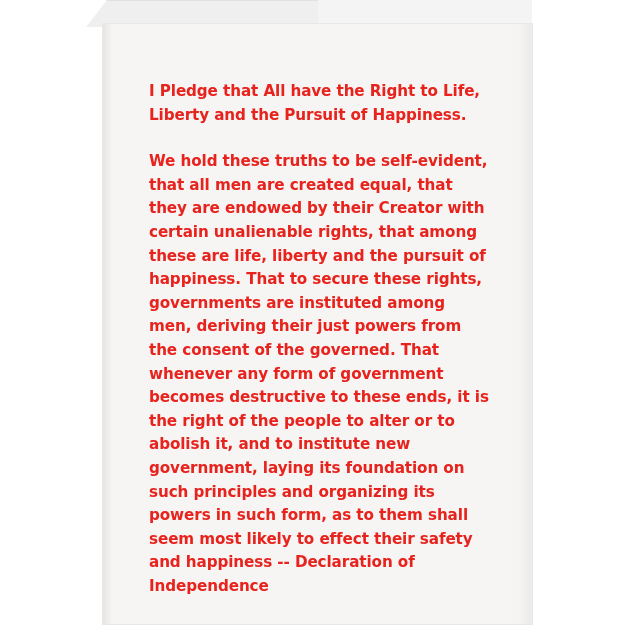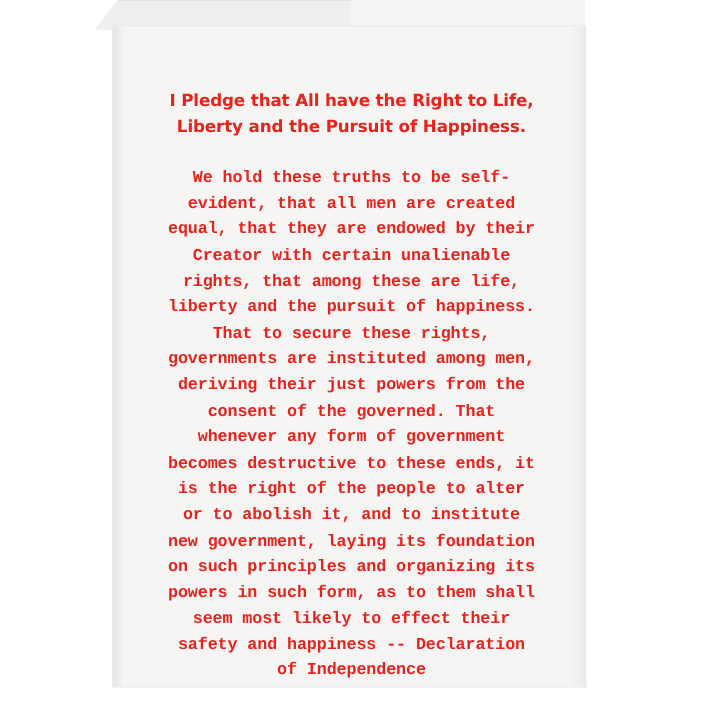--- a/index.html
+++ b/index.html
@@ -72,35 +72,33 @@
     bottom: 0;
     width: 14px;
     background: linear-gradient(to left, #eceae9, #f6f5f4);
   }
 
   .card-text {
     position: absolute;
     left: 46px;
     right: 42px;
     top: 56px;
-    text-align: center;
     color: #e8221c;
     font-family: "DejaVu Sans", sans-serif;
     font-weight: bold;
     font-size: 15.2px;
     line-height: 23.6px;
     letter-spacing: -0.1px;
   }
 
   .card-text p {
     margin: 0;
   }
   .card-text p.spaced {
     margin-top: 23px;
-    font-family: Liberation Mono, monospace;
   }
 </style>
 </head>
 <body>
 
 <div class="stage">
 
   <div class="card-back"></div>
   <div class="card-back-right"></div>
 

